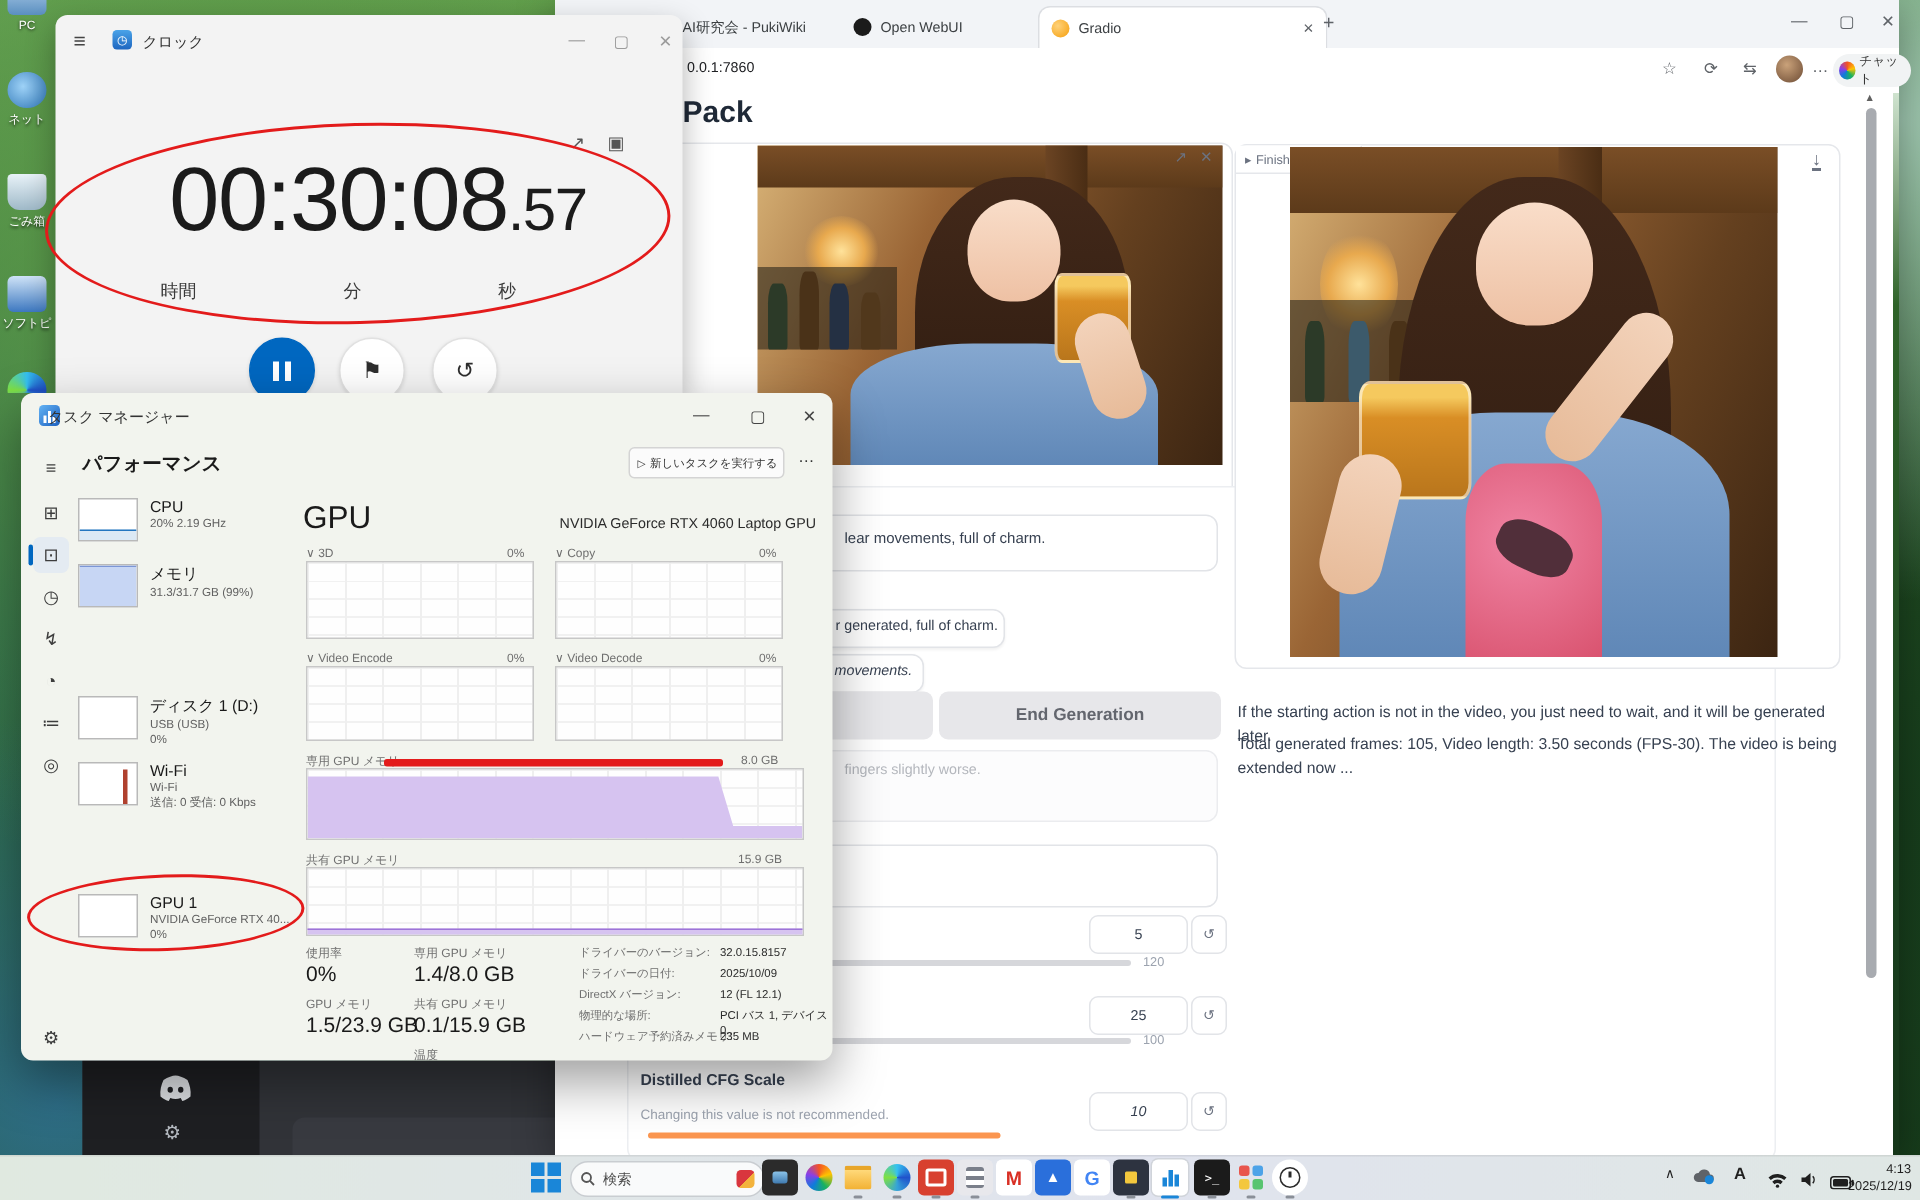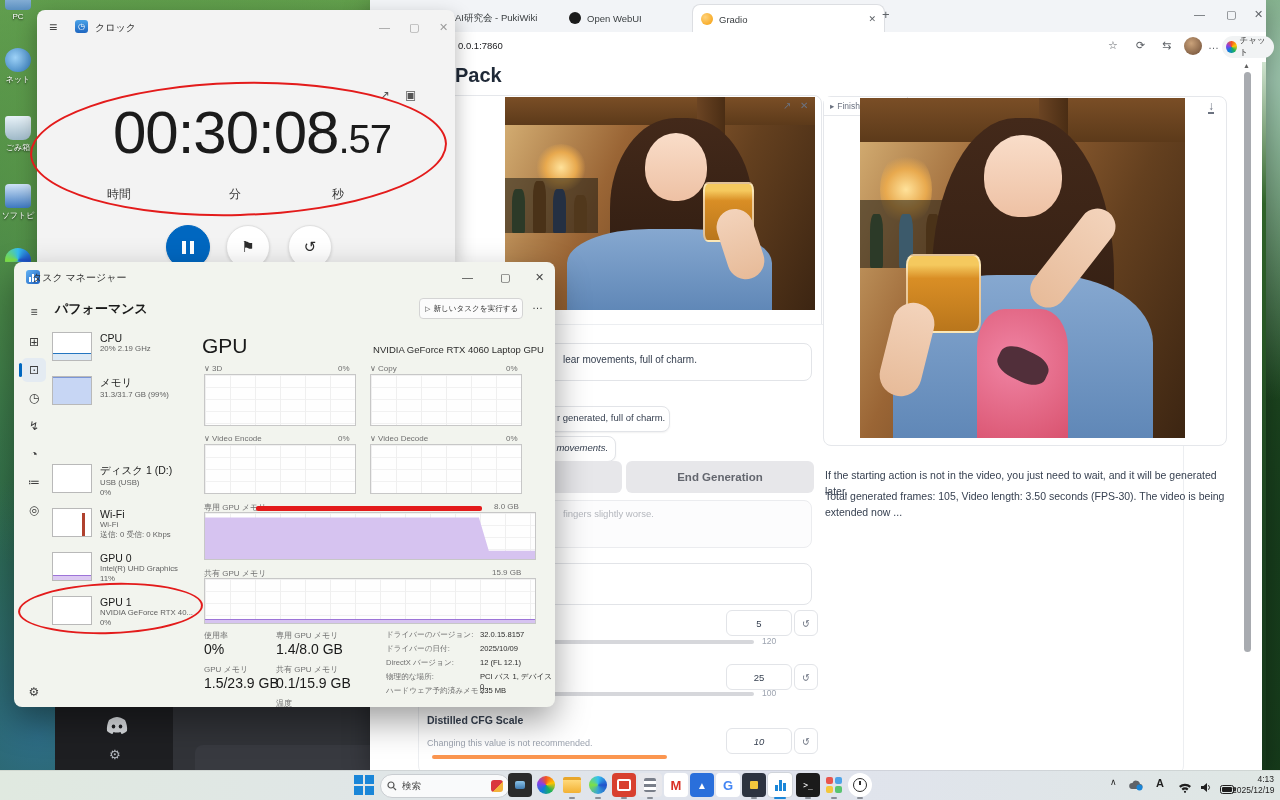--- a/index.html
+++ b/index.html
@@ -364,30 +364,20 @@
       </div>
   </div>
   <div class="tm-item" style="top:246px;">
     <div class="tm-thumb">
         <div style="position:absolute;bottom:0;right:6px;width:3px;height:85%;background:#b0412e;"></div>
       </div>
     <div>
         <div class="tm-iname">Wi-Fi</div>
       <div class="tm-isub">Wi-Fi</div>
       <div class="tm-isub">送信: 0 受信: 0 Kbps</div>
-      </div>
-  </div>
-  <div class="tm-item" style="top:290px;">
-    <div class="tm-thumb">
-        <div style="position:absolute;bottom:0;width:100%;height:16%;background:#dcc9f2;border-top:1px solid #9d74d8;"></div>
-      </div>
-    <div>
-        <div class="tm-iname">GPU 0</div>
-      <div class="tm-isub">Intel(R) UHD Graphics</div>
-      <div class="tm-isub">11%</div>
       </div>
   </div>
   <div class="tm-item" style="top:334px;">
     <div class="tm-thumb"></div>
     <div>
         <div class="tm-iname">GPU 1</div>
       <div class="tm-isub">NVIDIA GeForce RTX 40...</div>
       <div class="tm-isub">0%</div>
       </div>
   </div>

